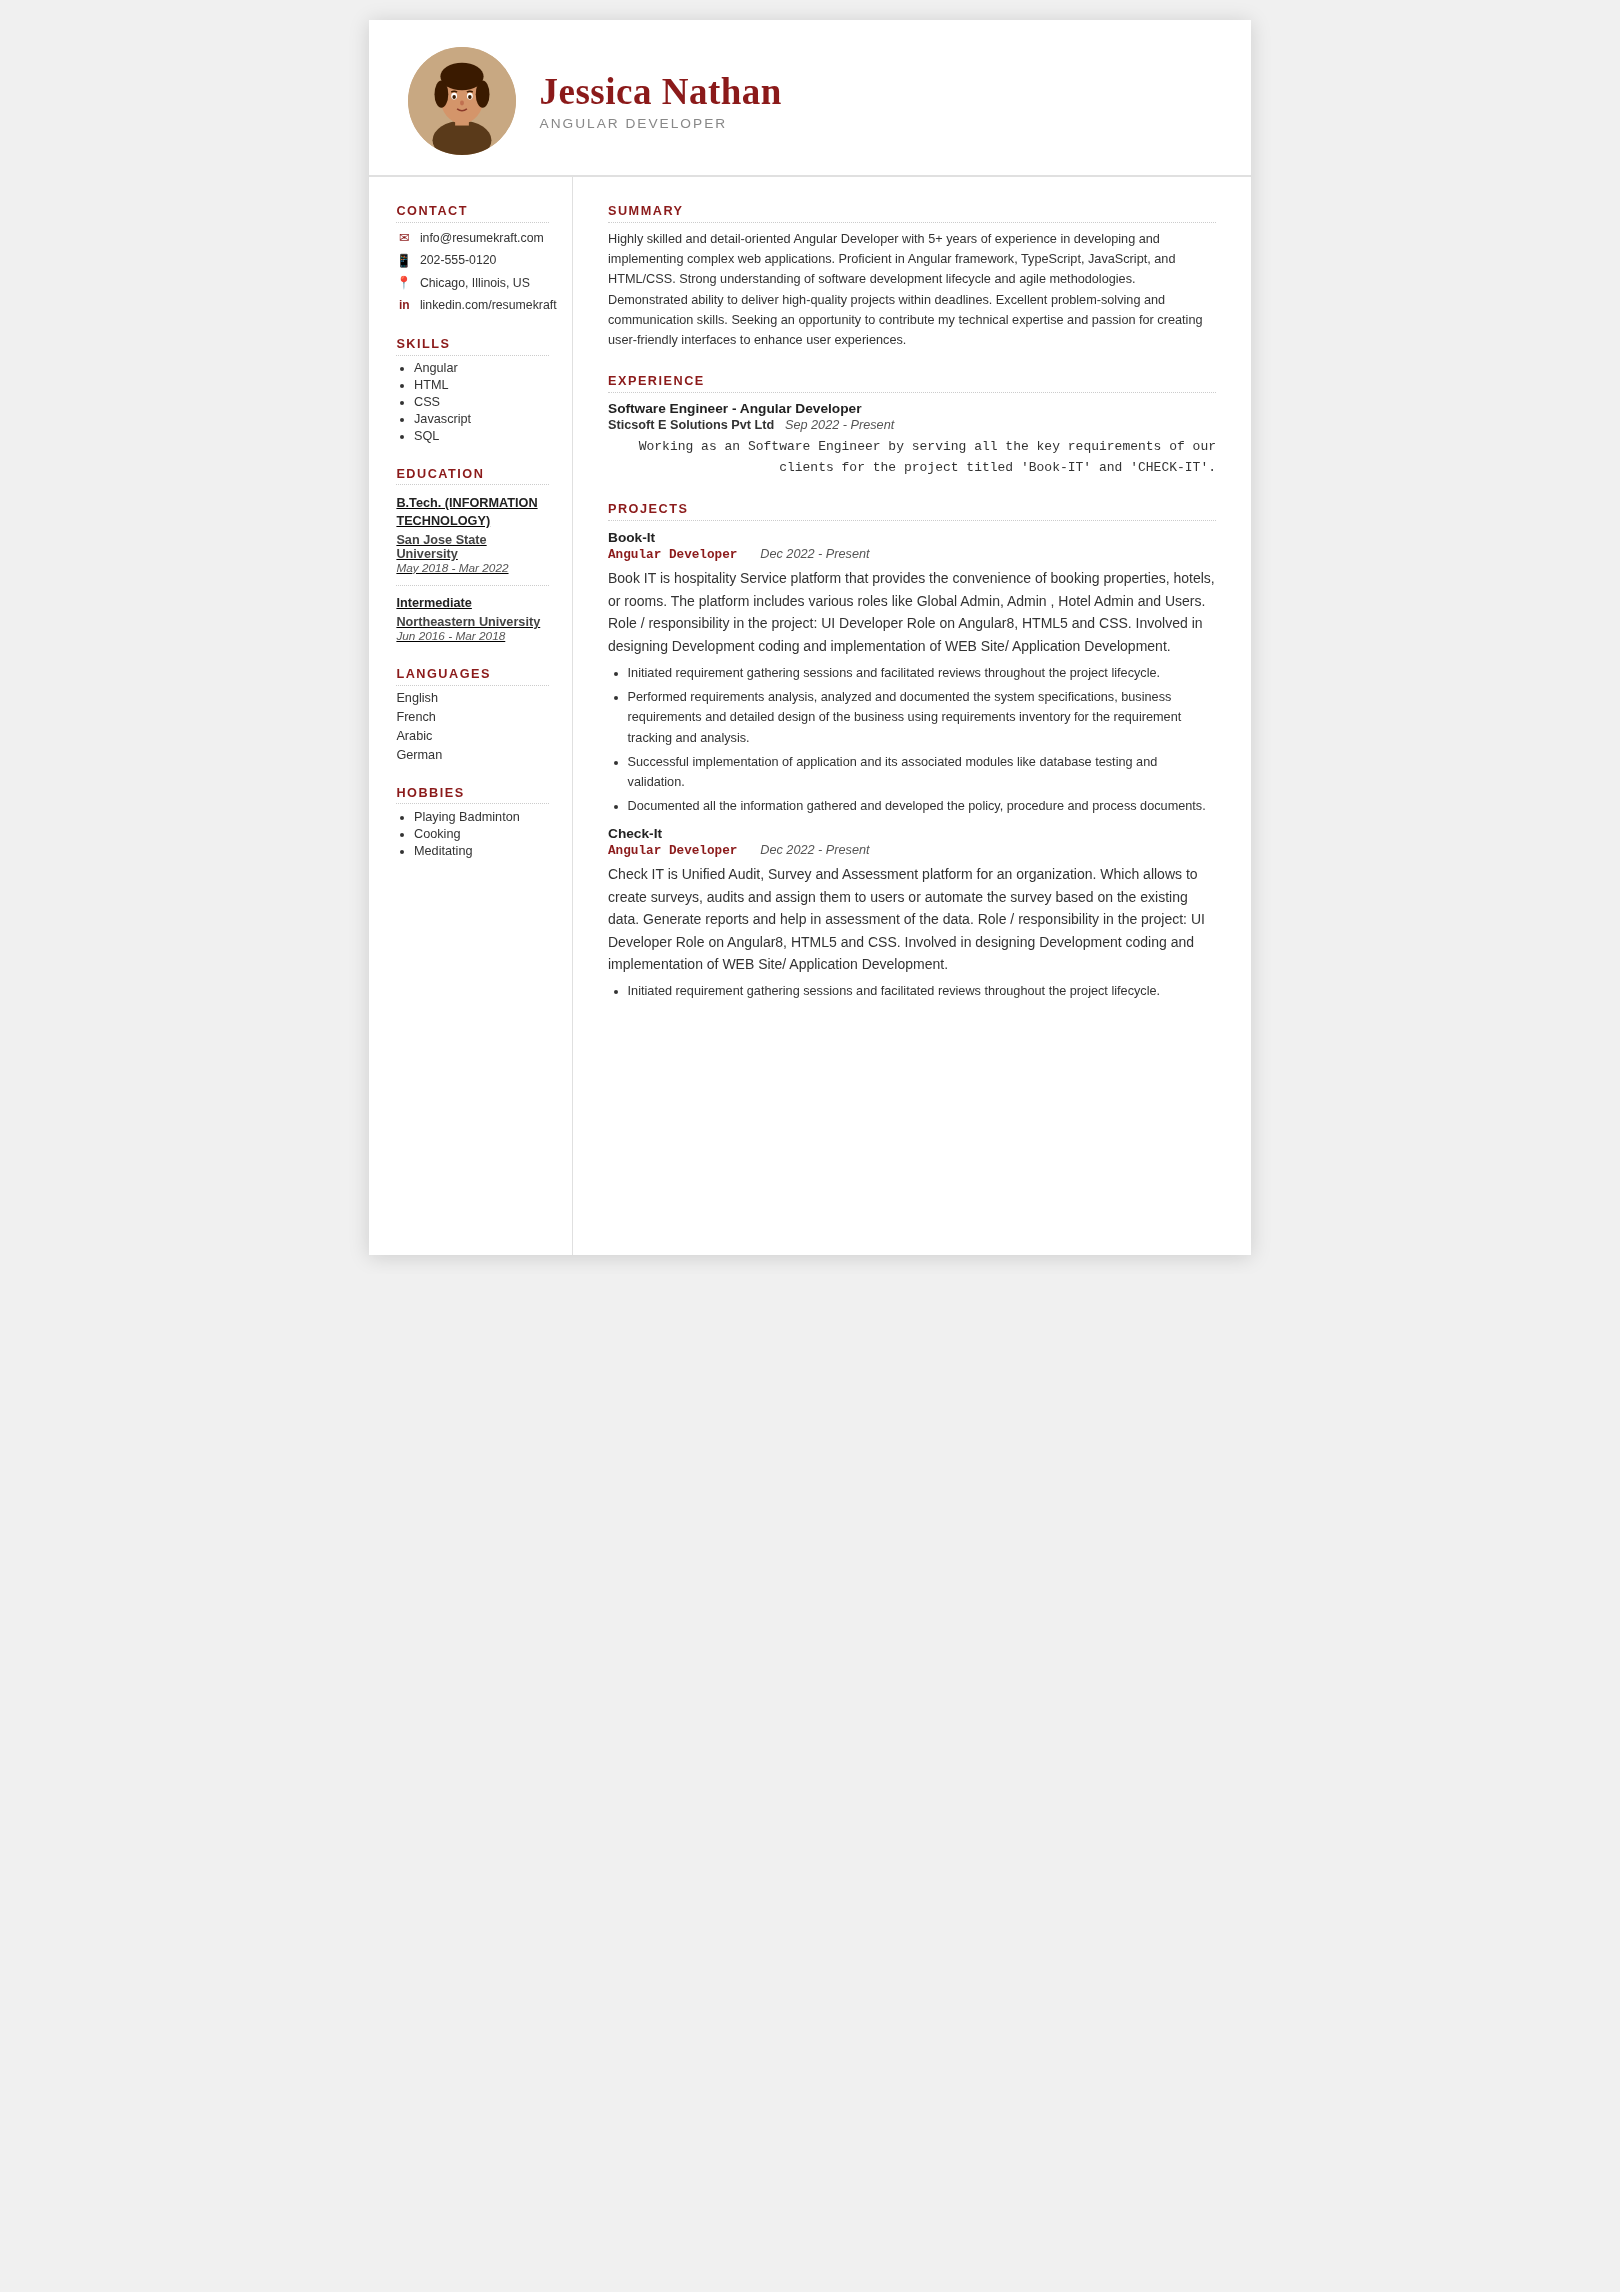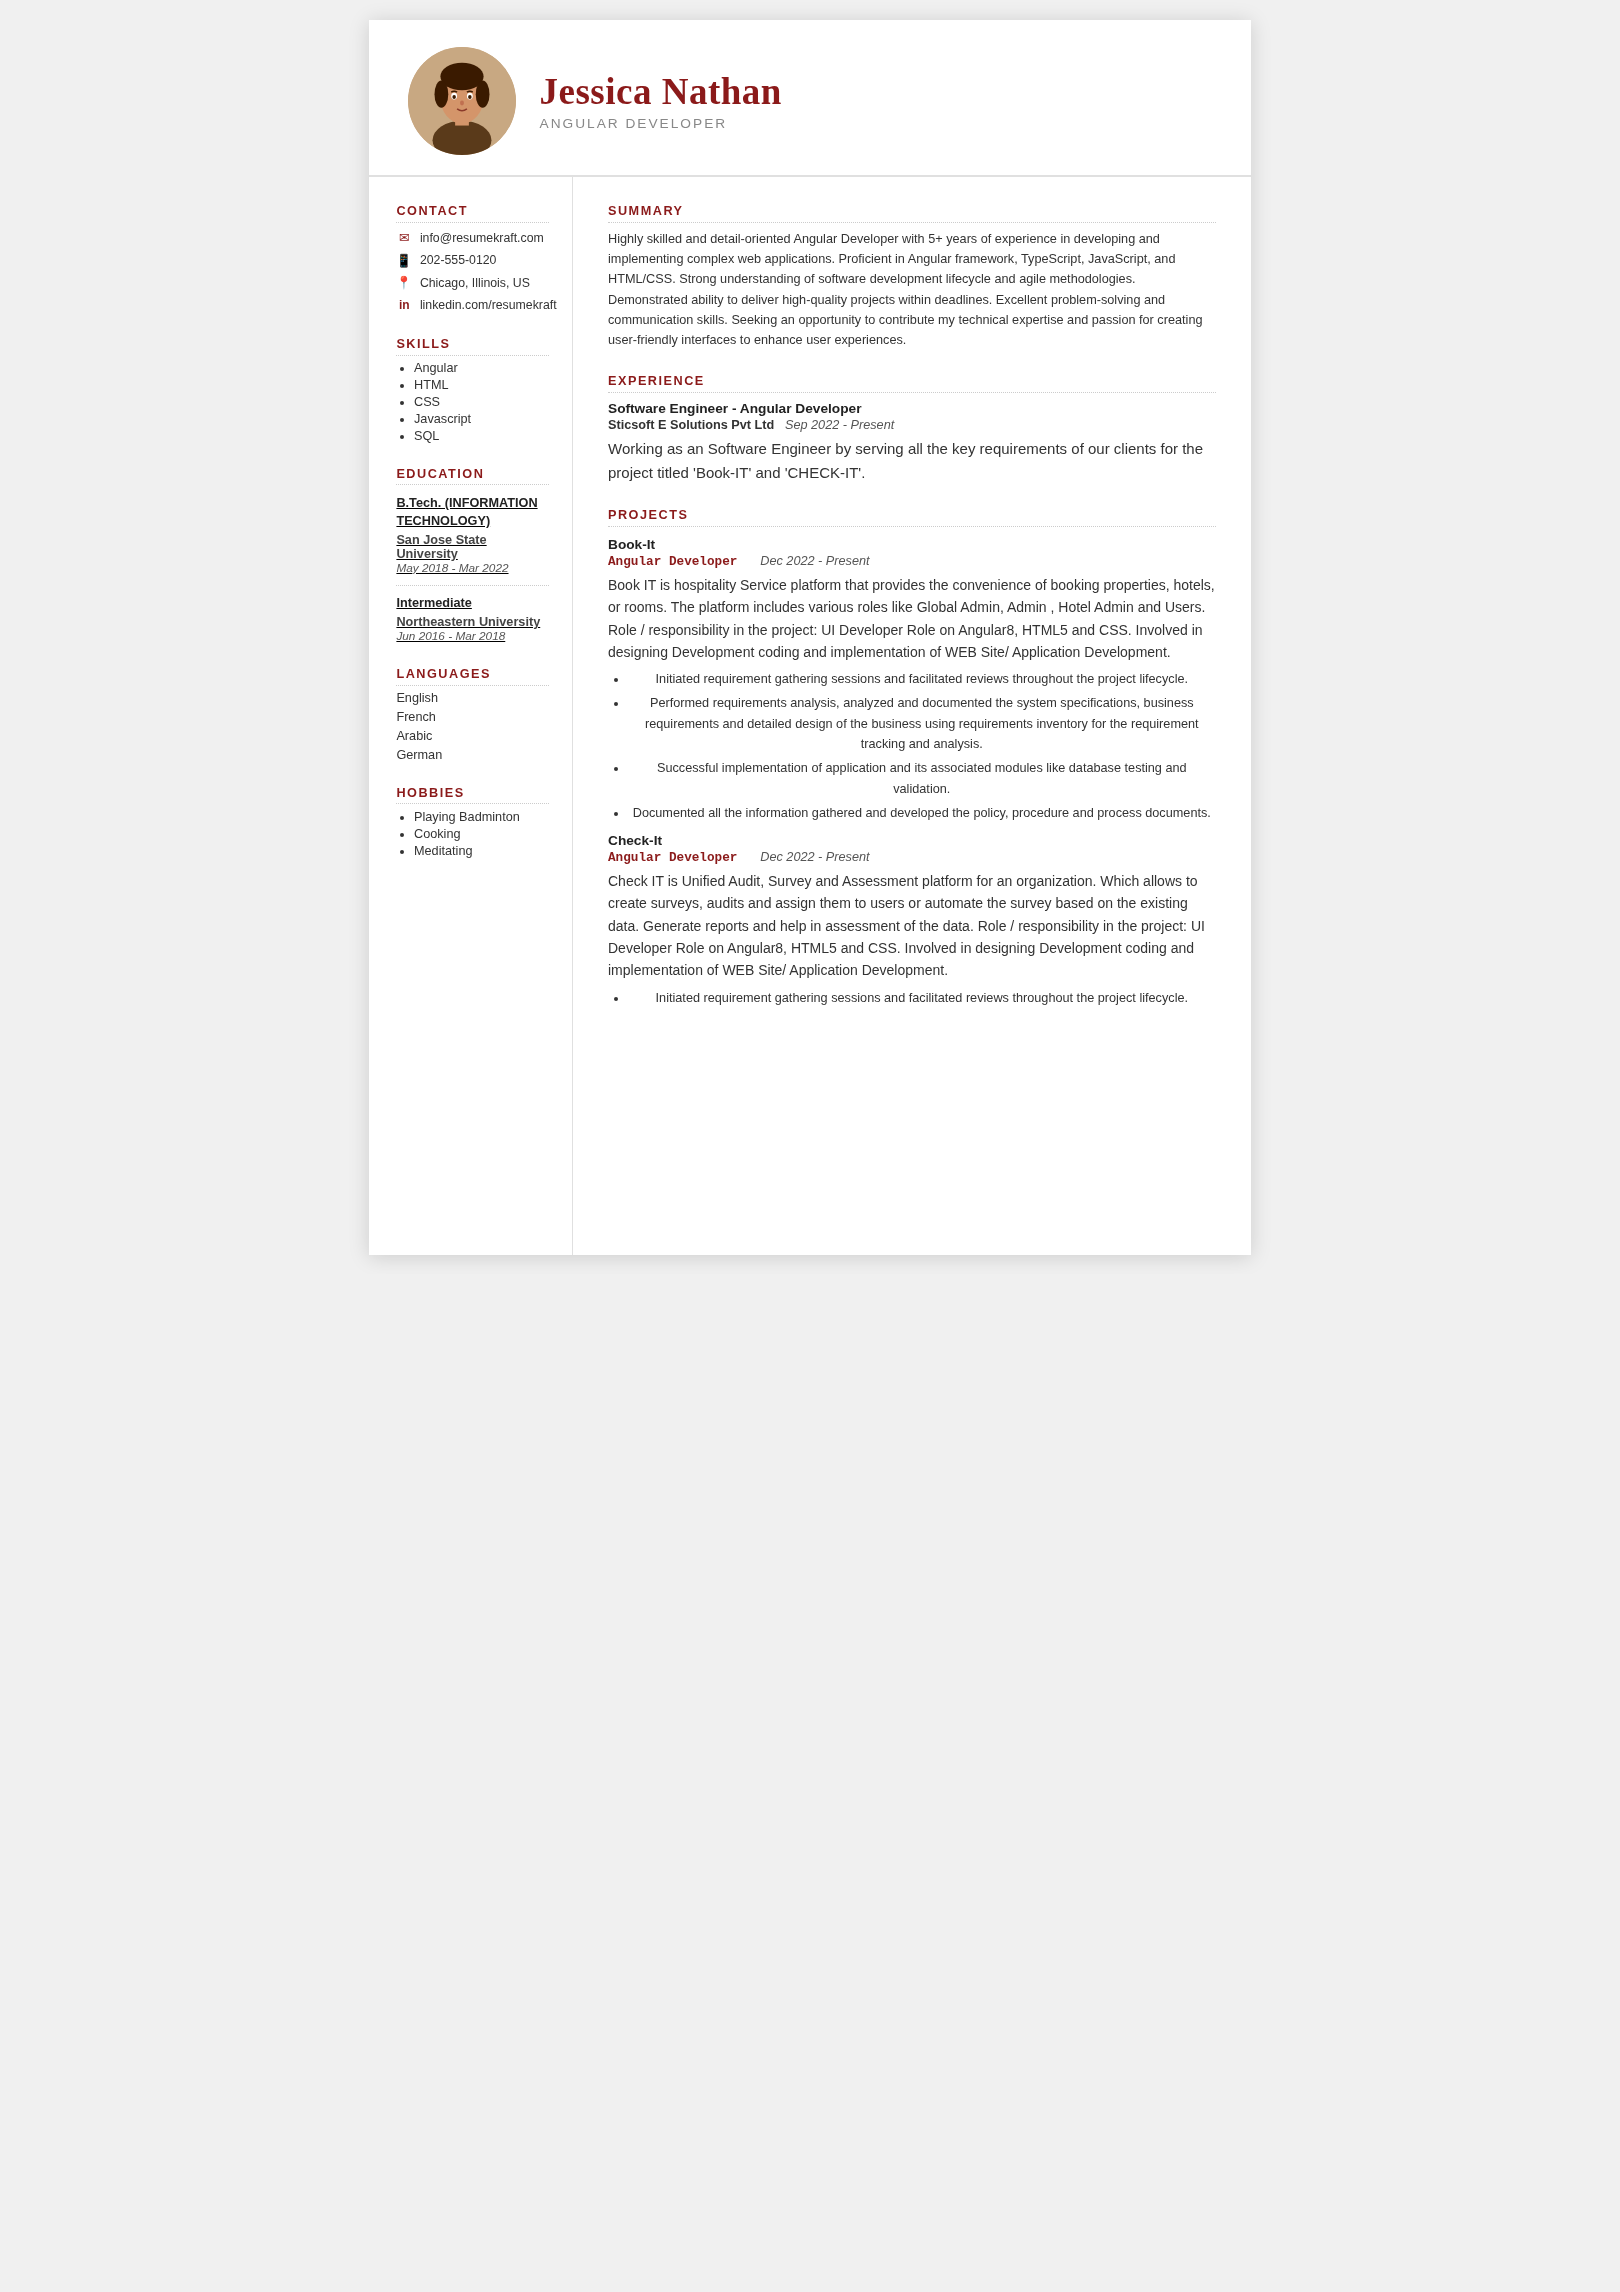--- a/index.html
+++ b/index.html
@@ -195,25 +195,26 @@
       margin-top: 2px;
     }
     .exp-company-name {
       font-weight: bold;
     }
     .exp-dates {
       font-style: italic;
       color: #555;
     }
     .exp-desc {
-      font-size: 15px;
-      color: #333;
-      font-family: Liberation Sans, sans-serif;
+      font-size: 13px;
+      color: #333;
+      font-family: Liberation Mono, monospace;
       line-height: 1.6;
       margin-top: 4.9px;
+      text-align: right;
     }
     .project-title {
       font-size: 13.7px;
       font-weight: bold;
       color: #222;
       font-family: Arial, sans-serif;
       margin-top: 9.8px;
     }
     .project-role-line {
       font-size: 12.7px;
@@ -232,21 +233,20 @@
       font-size: 14px;
       color: #333;
       font-family: Arial, sans-serif;
       line-height: 1.6;
       margin-top: 4.9px;
     }
     .project-bullets {
       list-style: disc;
       padding-left: 19.6px;
       margin-top: 5.9px;
-      text-align: center;
     }
     .project-bullets li {
       font-size: 12.7px;
       color: #333;
       font-family: Arial, sans-serif;
       line-height: 1.6;
       margin-bottom: 3.9px;
     }
     .edu-separator {
       border: none;

